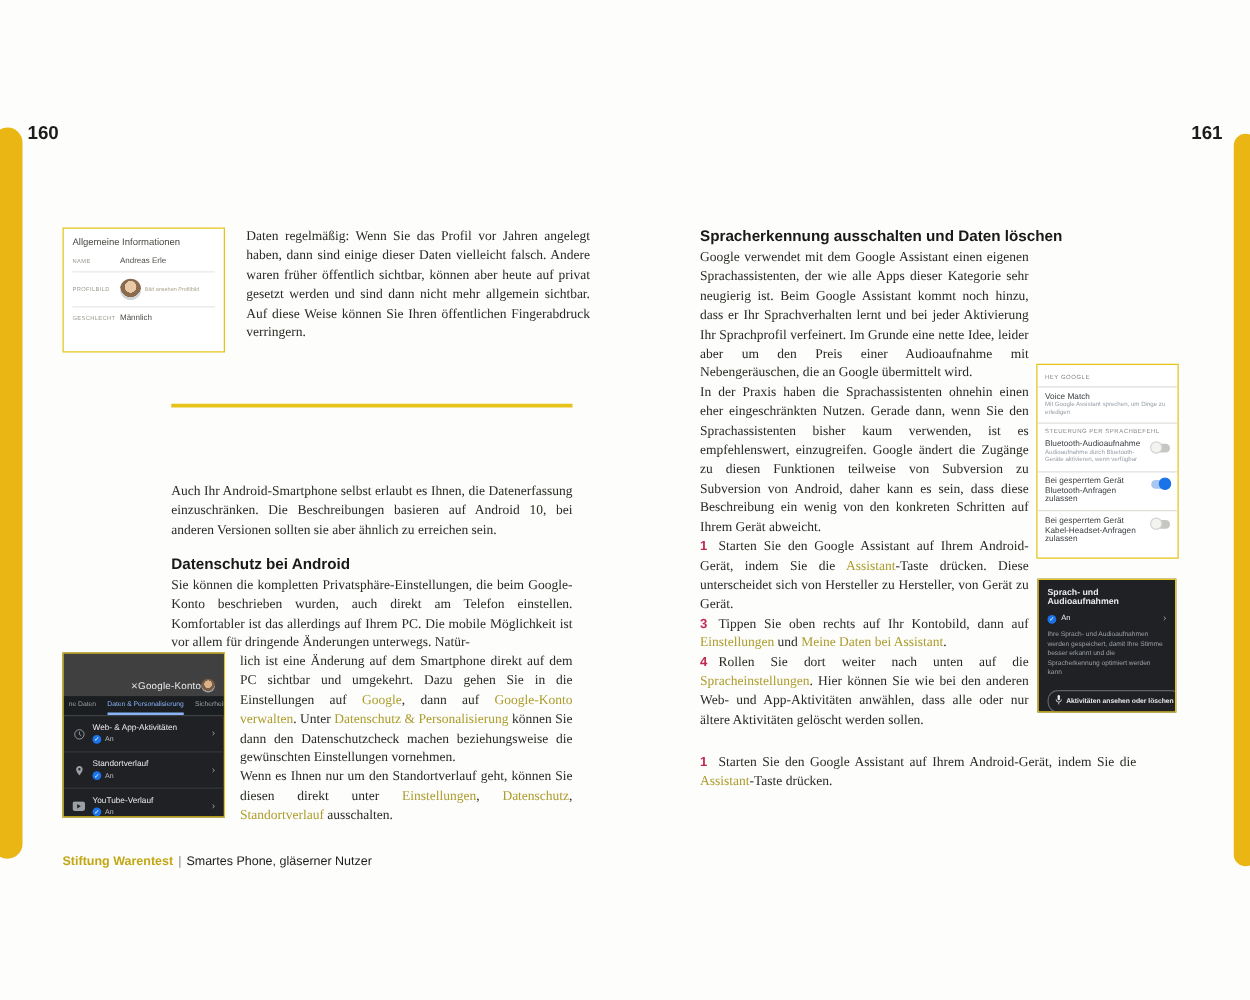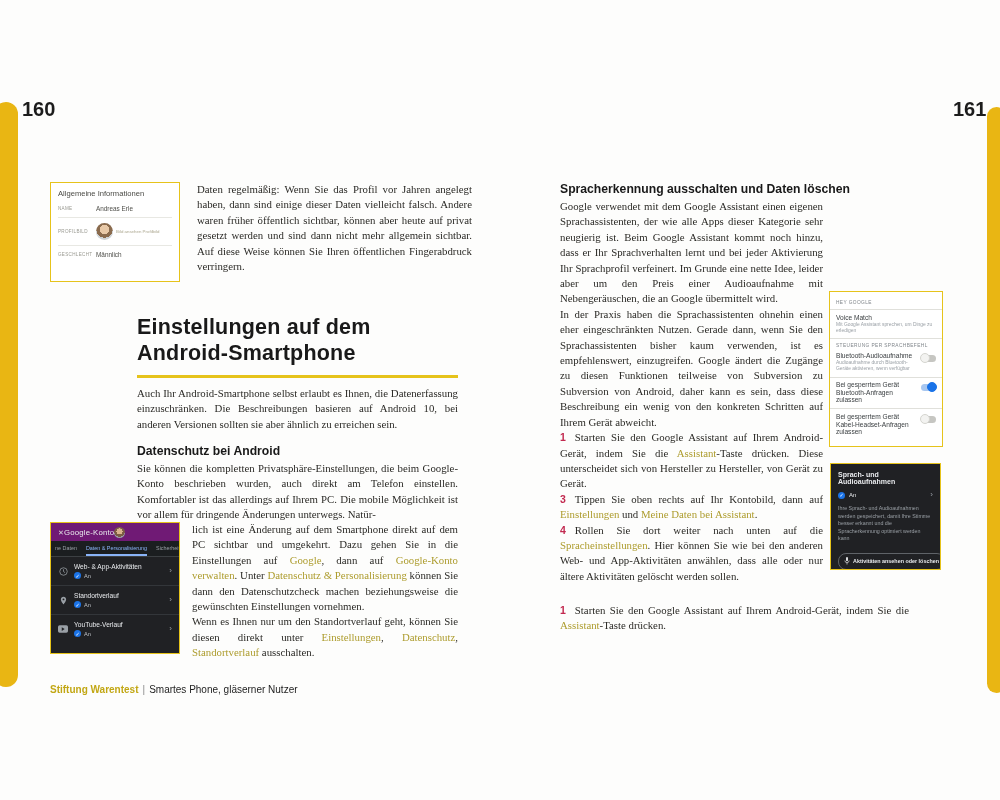--- a/index.html
+++ b/index.html
@@ -5,21 +5,21 @@
   html,body{margin:0;padding:0;}
   body{width:1000px;height:800px;position:relative;background:#fdfdfc;overflow:hidden;
        font-family:"Liberation Serif", serif;color:#2b2a26;}
   .abs{position:absolute;}
 
   
   .gold-bar{background:#e9b613;position:absolute;}
   #bar-left{left:-6px;top:102px;width:24px;height:585px;border-radius:12px;}
   #bar-right{right:-6px;top:107px;width:19px;height:586px;border-radius:12px;}
 
-  .pagenum{font-family:"Liberation Sans",sans-serif;font-weight:bold;font-size:20px;color:#1c1c1c;}
+  .pagenum{font-family:"Liberation Sans",sans-serif;font-weight:bold;font-size:15px;color:#1c1c1c;}
 
   
   .copy{font-size:10.8px;line-height:15.4px;text-align:justify;color:#2b2a26;}
   .prewrap{white-space:pre-wrap;}
   .term{color:#ad9c2d;}
   .num{color:#c2294f;font-family:"Liberation Sans",sans-serif;font-weight:bold;font-style:normal;
        padding-right:9px;font-size:10.5px;}
   .sans-sub{font-family:"Liberation Sans",sans-serif;font-weight:bold;font-size:12.2px;color:#191919;}
 
   
@@ -42,22 +42,22 @@
   #fig-info .row{display:flex;align-items:center;border-top:.5px solid #e8e8e3;padding:5px 0;}
   #fig-info .lbl{font-size:4.6px;color:#9a9a92;letter-spacing:.3px;width:38px;flex:none;text-transform:uppercase;}
   #fig-info .val{font-size:6.4px;color:#4f4f4a;}
   .avatar{width:17px;height:17px;border-radius:50%;flex:none;
           background:radial-gradient(circle at 50% 38%, #e8c9a8 0 34%, #8a6b4e 35% 60%, #cfd4d8 61%);}
   #fig-info .cap{font-size:4.4px;color:#aba68e;margin-left:3px;}
 
   
   .dark{background:#202124;color:#e8eaed;}
   #fig-konto{padding:0;}
-  #fig-konto .hdr{display:flex;align-items:center;justify-content:flex-start;background:#701a75;
-                  padding:4px 7px 3px;}
+  #fig-konto .hdr{display:flex;align-items:center;justify-content:flex-end;background:#404040;
+                  padding:20px 7px 3px;}
   #fig-konto .x{color:#dadce0;font-size:7px;}
   #fig-konto .gtitle{font-size:7.8px;color:#e8eaed;letter-spacing:.2px;}
   .avatar-sm{width:11px;height:11px;border-radius:50%;
              background:radial-gradient(circle at 50% 40%, #d9b38c 0 35%, #7b5d44 36% 62%, #9aa0a6 63%);}
   #fig-konto .tabs{display:flex;gap:9px;background:#1b1e20;padding:4px 4px 0;border-bottom:.5px solid #3c4043;
                    font-size:5.4px;color:#9aa0a6;white-space:nowrap;overflow:hidden;}
   #fig-konto .tab{padding-bottom:3px;flex:none;}
   #fig-konto .tab[data-active="true"]{color:#8ab4f8;border-bottom:2px solid #8ab4f8;}
   #fig-konto .krow{display:flex;align-items:center;gap:6px;padding:6px 7px;border-bottom:.5px solid #33363a;}
   #fig-konto .kicon{width:10px;flex:none;display:flex;align-items:center;justify-content:center;}
@@ -133,21 +133,20 @@
   </div>
   <div class="row">
     <div class="lbl">GESCHLECHT</div>
     <div class="val">Männlich</div>
   </div>
 </div>
 
 <div id="intro-para" class="abs copy">Daten regelmäßig: Wenn Sie das Profil vor Jahren angelegt haben, dann sind einige dieser Daten vielleicht falsch. Andere waren früher öffentlich sichtbar, können aber heute auf privat gesetzt werden und sind dann nicht mehr allgemein sichtbar. Auf diese Weise können Sie Ihren öffentlichen Fingerabdruck verringern.</div>
 
 <div id="heading-block" class="abs">
-  <div id="main-heading">Einstellungen auf dem Android-Smartphone</div>
   <div id="heading-rule"></div>
 </div>
 
 <div id="para1" class="abs copy">Auch Ihr Android-Smartphone selbst erlaubt es Ihnen, die Datenerfassung einzuschränken. Die Beschreibungen basieren auf Android 10, bei anderen Versionen sollten sie aber ähnlich zu erreichen sein.</div>
 
 <div id="subhead" class="abs sans-sub">Datenschutz bei Android</div>
 
 <div id="para2a" class="abs copy">Sie können die kompletten Privatsphäre-Einstellungen, die beim Google-Konto beschrieben wurden, auch direkt am Telefon einstellen. Komfortabler ist das allerdings auf Ihrem PC. Die mobile Möglichkeit ist vor allem für dringende Änderungen unterwegs. Natür-</div>
 
 <div id="wrap-row" class="abs">

